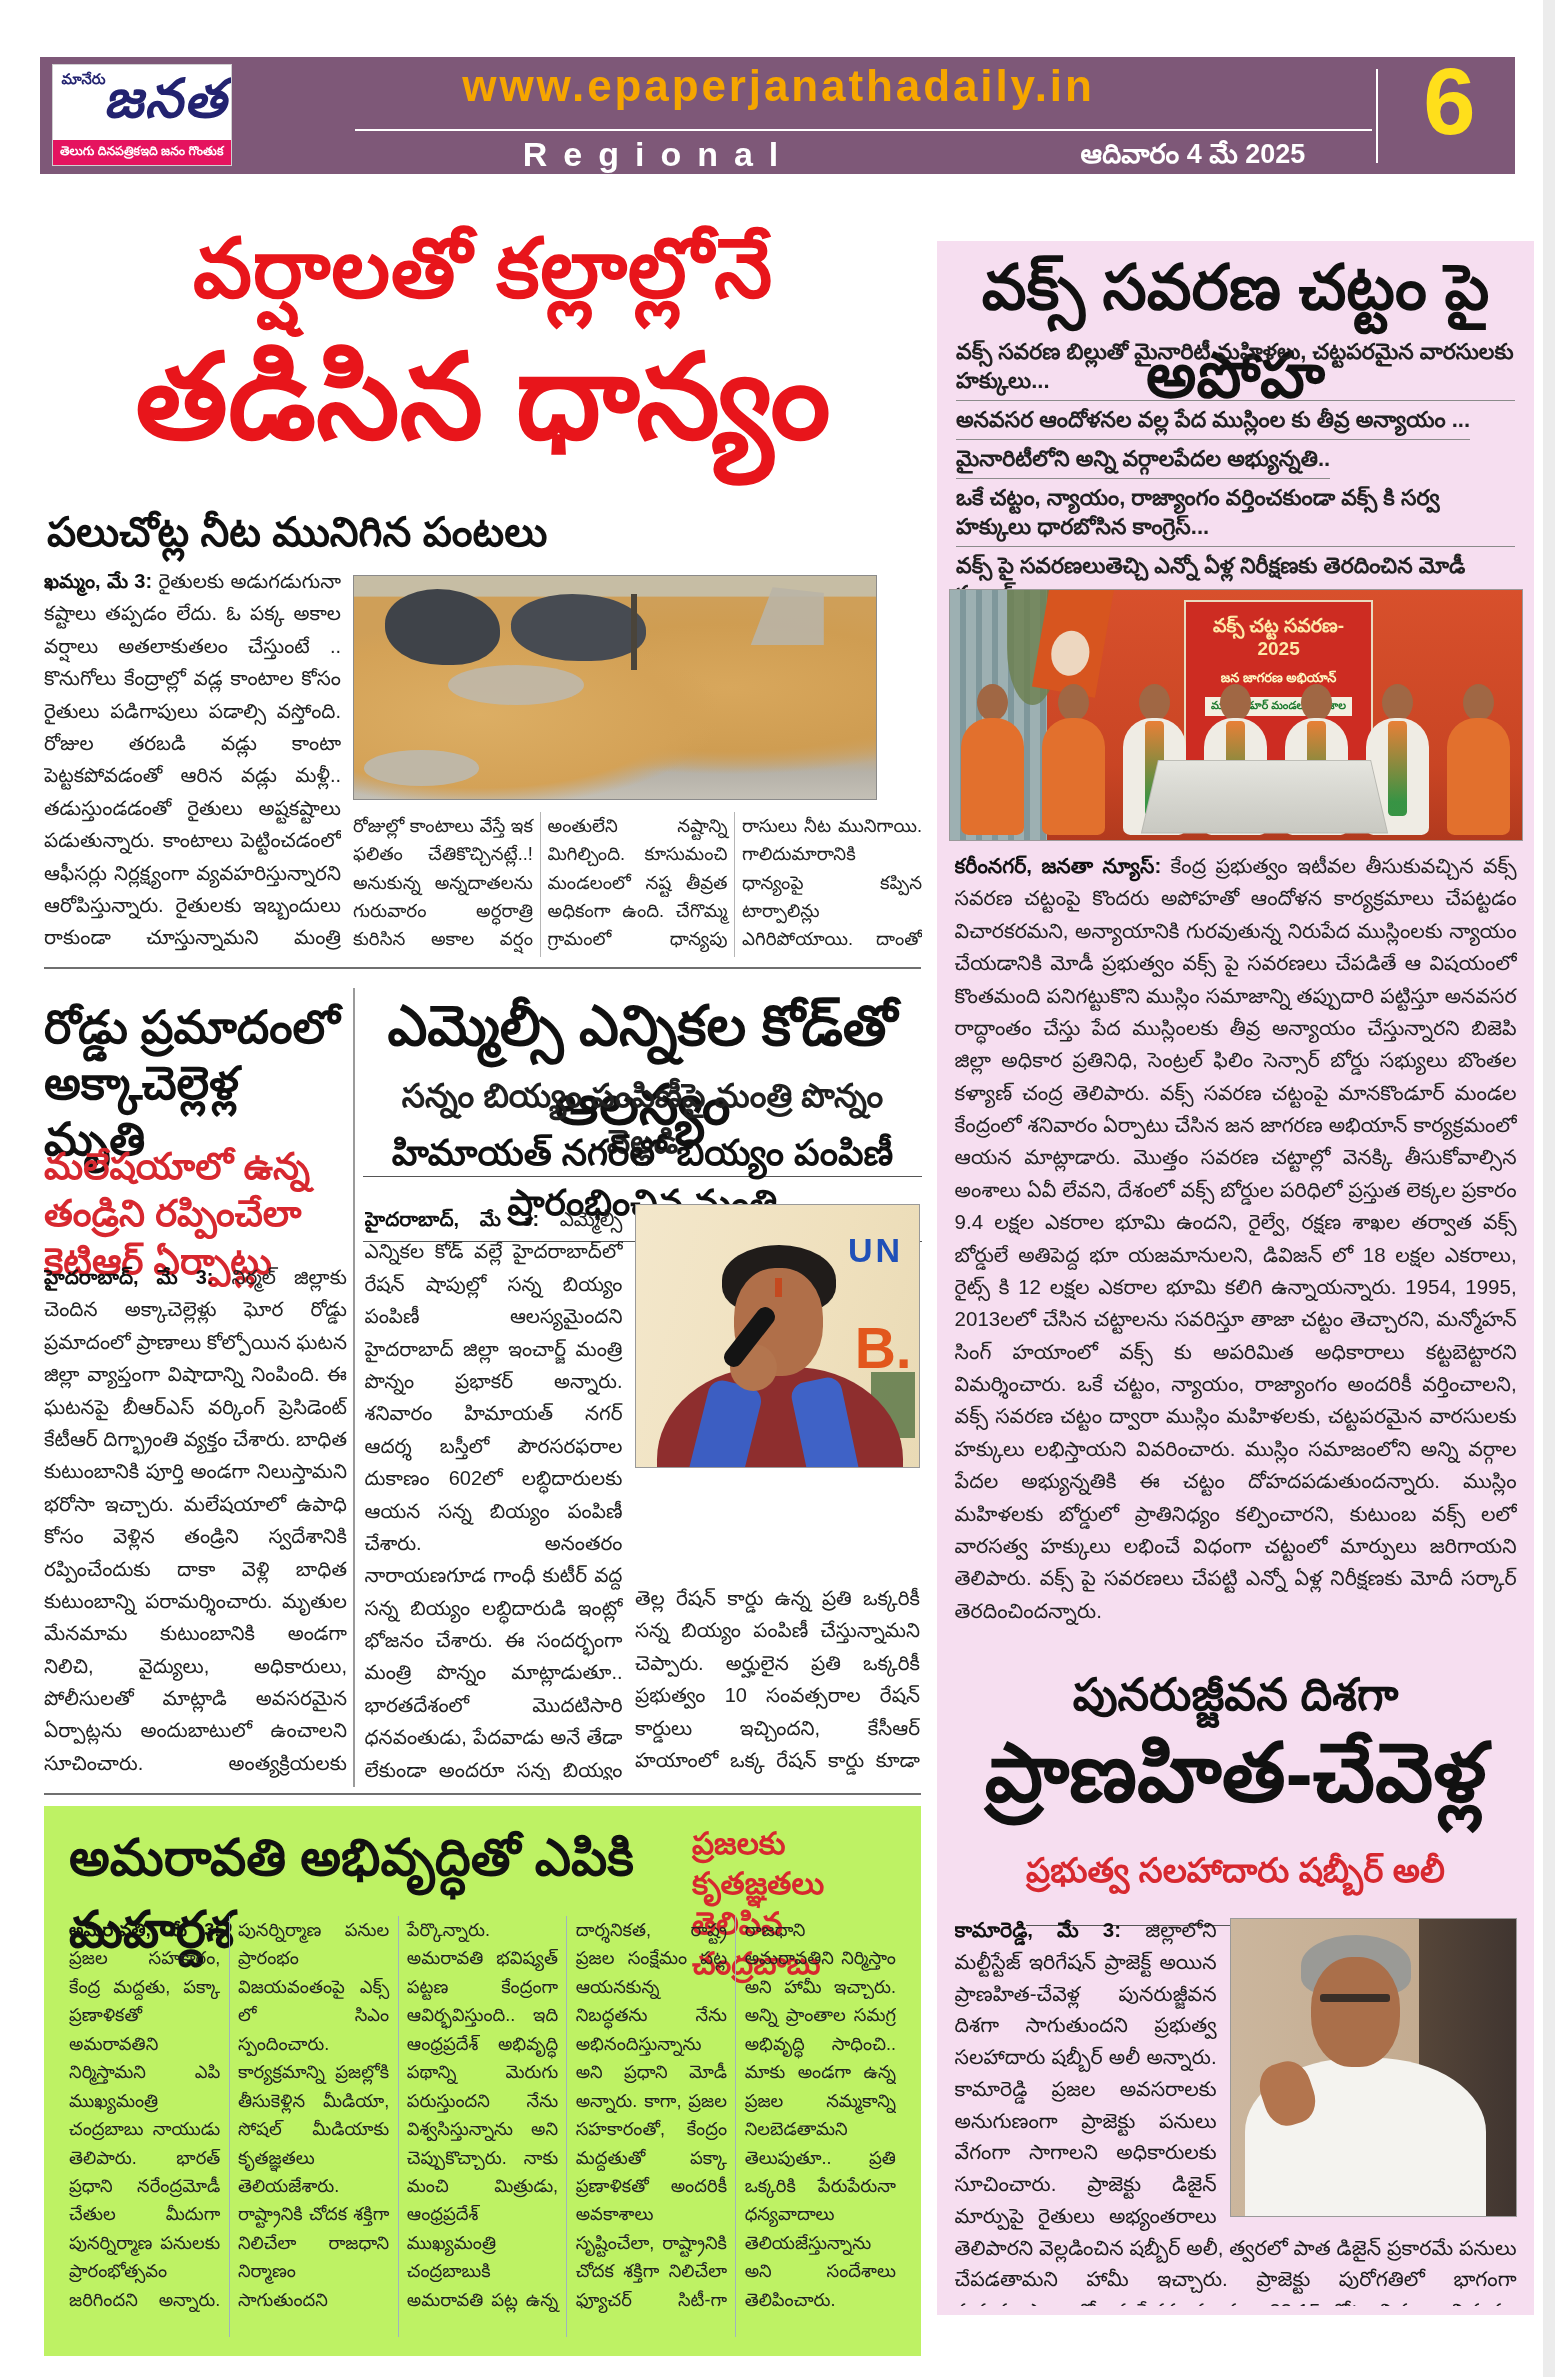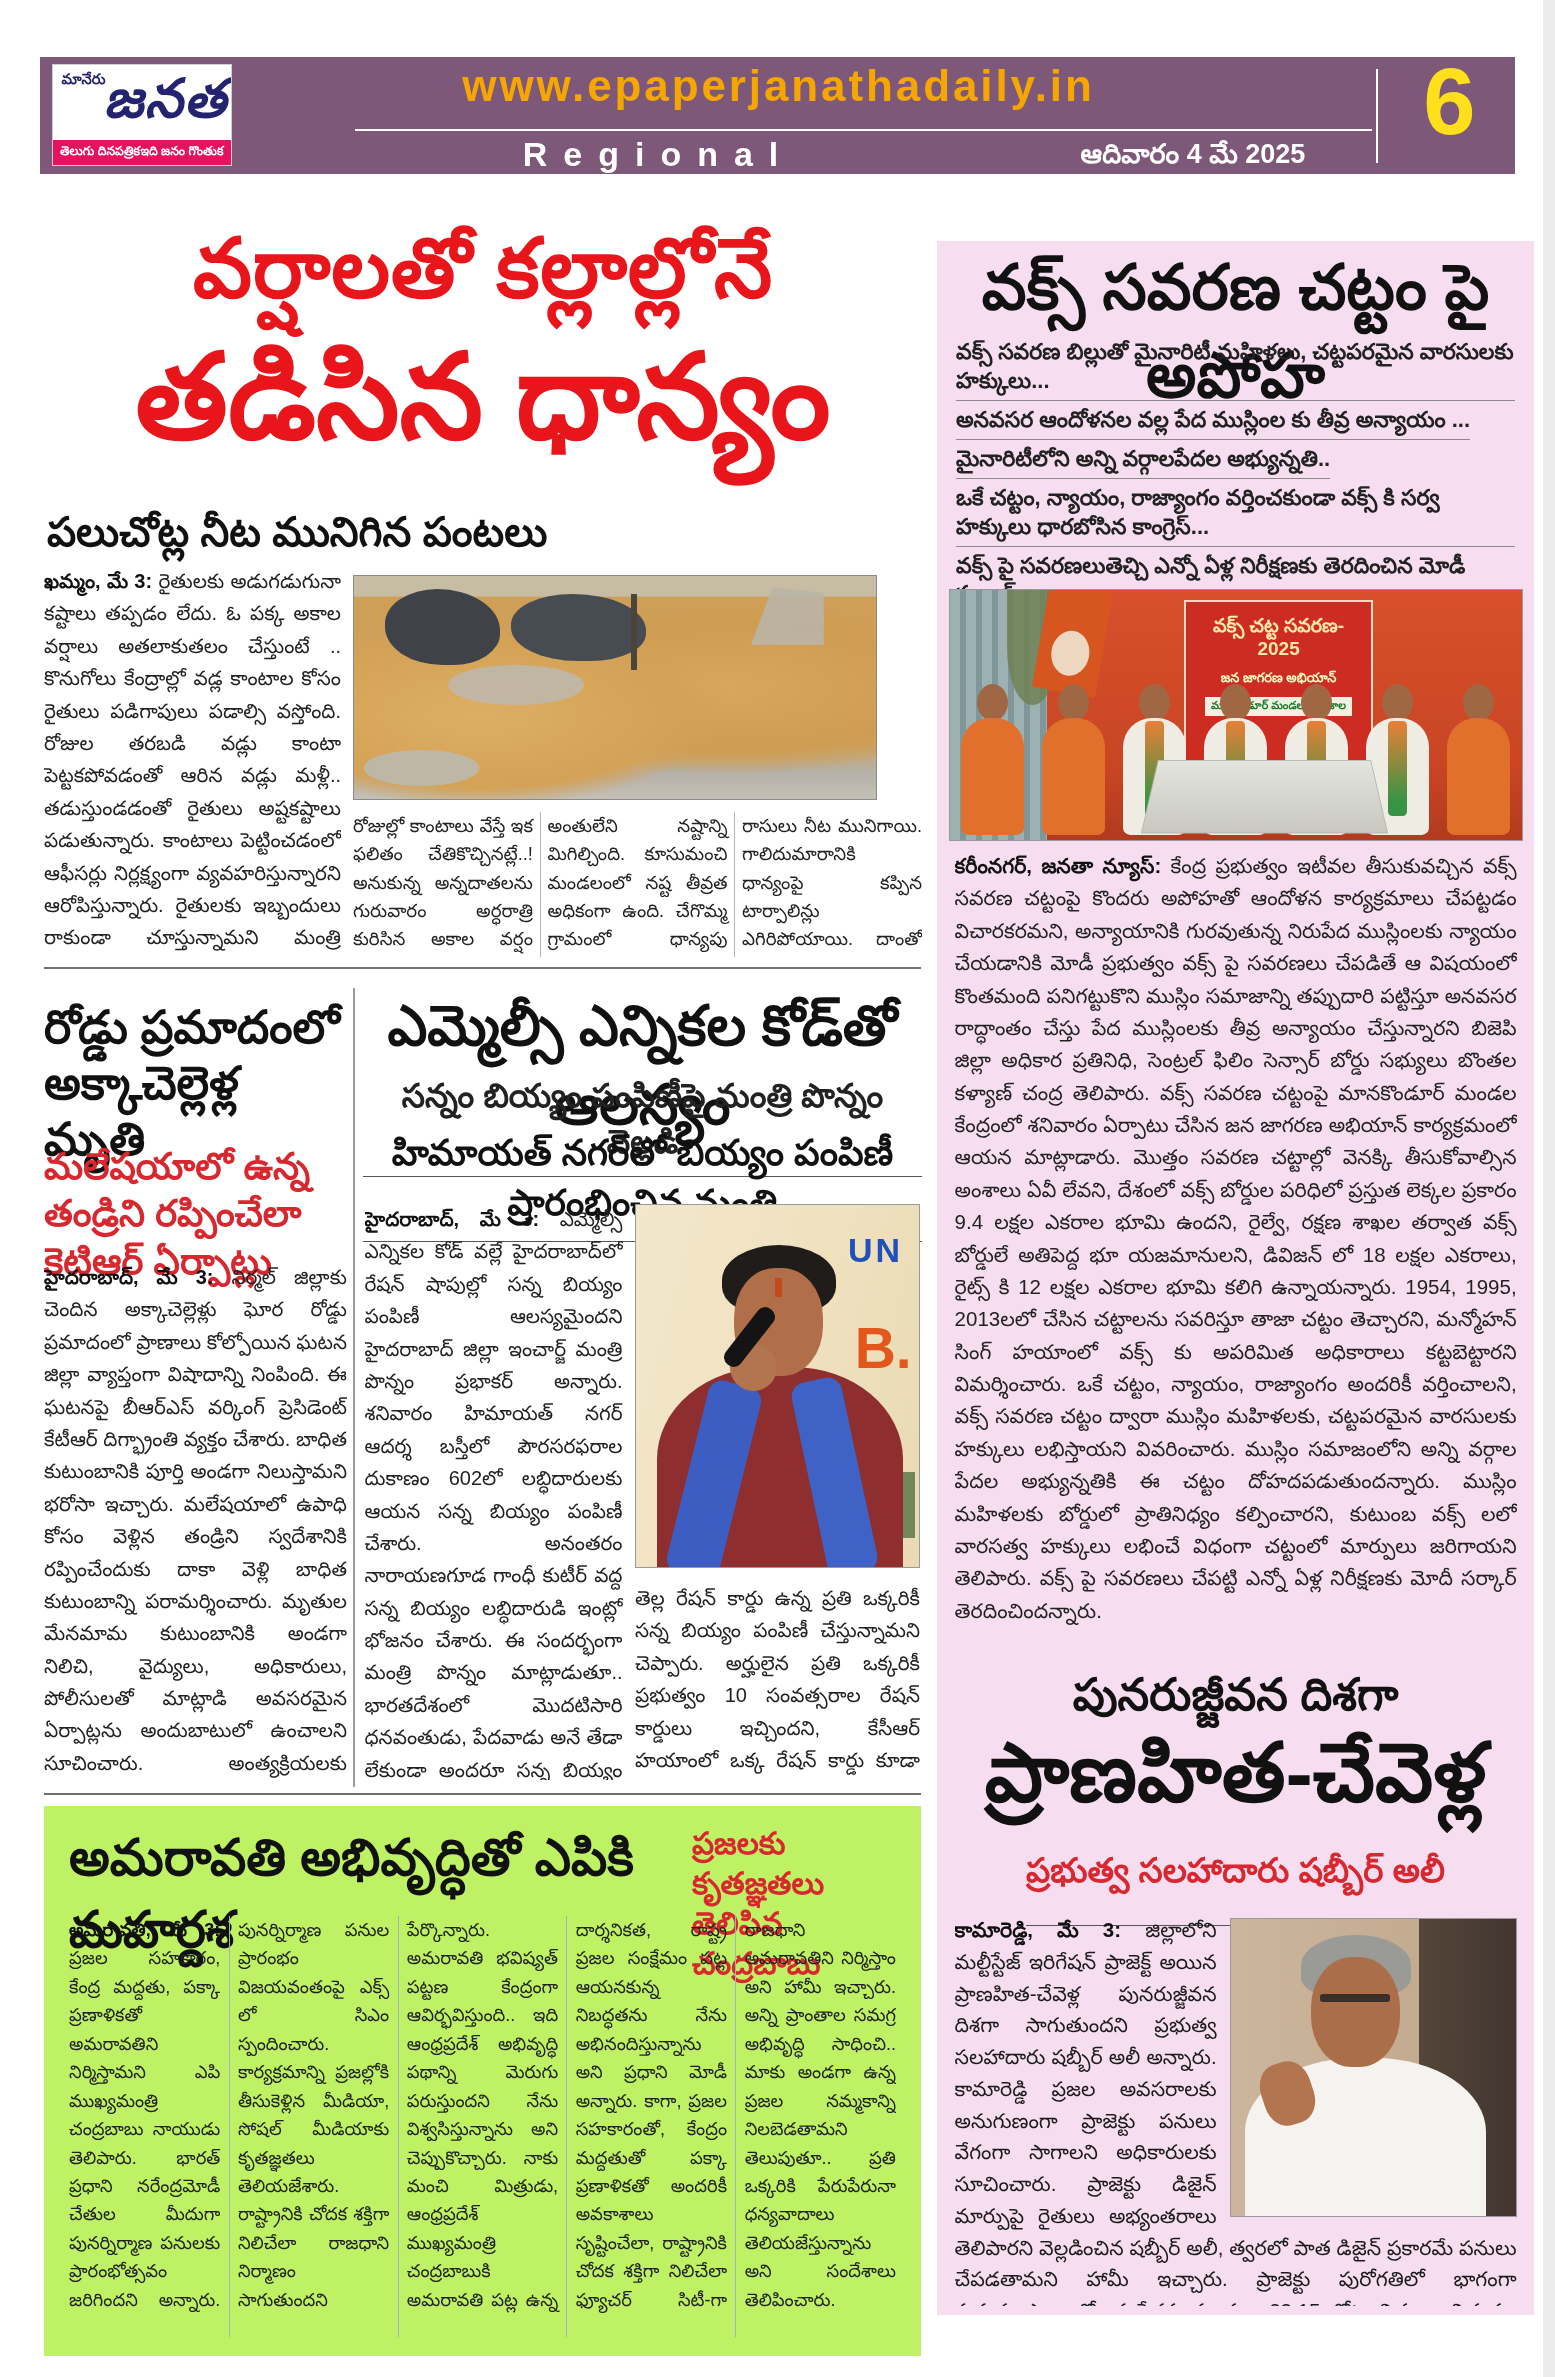--- a/index.html
+++ b/index.html
@@ -75,21 +75,21 @@
   .mlc{position:absolute;left:363px;top:986px;width:559px;height:802px;}
   .mlc-h{position:absolute;top:7.3px;width:100%;text-align:center;font-size:56px;font-weight:800;color:#111;}
   .mlc-sub1{position:absolute;top:91px;width:100%;text-align:center;font-size:33px;font-weight:700;color:#222;}
   .mlc-sub1 span{display:inline-block;border-bottom:1.5px solid #555;padding-bottom:7.3px;}
   .mlc-sub2{position:absolute;top:146px;width:100%;text-align:center;font-size:36px;font-weight:800;color:#111;}
   .mlc-sub2 span{display:inline-block;border-bottom:1.5px solid #555;padding-bottom:8.8px;}
   .mlc-bodyL{position:absolute;left:1.5px;top:217px;width:258px;height:577px;}
   .mlc-bodyR{position:absolute;left:272px;top:596px;width:285px;height:196px;}
 
   
-  .photo-minister{position:absolute;left:272px;top:218px;width:285px;height:364px;border:0.7px solid #999;
+  .photo-minister{position:absolute;left:272px;top:218px;width:285px;height:264px;border:0.7px solid #999;
       background:linear-gradient(105deg,#f3e7cb 0%,#efe0bd 62%,#e9dab5 100%);overflow:hidden;}
   .ltr-un{position:absolute;right:16px;top:26px;font-size:34px;font-weight:800;color:#2050b8;letter-spacing:2.9px;}
   .ltr-b{position:absolute;right:7.3px;top:110px;font-size:57px;font-weight:800;color:#e2571d;}
   .ltr-g{position:absolute;right:4.4px;bottom:29px;width:44px;height:66px;background:#4a6b3a;opacity:.75;}
   .m-hair{position:absolute;left:86px;top:40px;width:114px;height:70px;background:#201c1a;border-radius:50% 50% 40% 40%;}
   .m-face{position:absolute;left:98px;top:63px;width:89px;height:108px;background:#b06f49;border-radius:46%;}
   .m-tilak{position:absolute;left:139px;top:73px;width:7.3px;height:19px;background:#c4491f;}
   .m-body{position:absolute;left:20.5px;top:162px;width:246px;height:205px;background:#8e2e2e;border-radius:45% 45% 0 0;}
   .m-scarf1{position:absolute;left:51px;top:176px;width:54px;height:198px;background:#3c5ec2;transform:rotate(14deg);border-radius:14.6px;}
   .m-scarf2{position:absolute;left:173px;top:173px;width:51px;height:198px;background:#3f62c6;transform:rotate(-12deg);border-radius:14.6px;}

